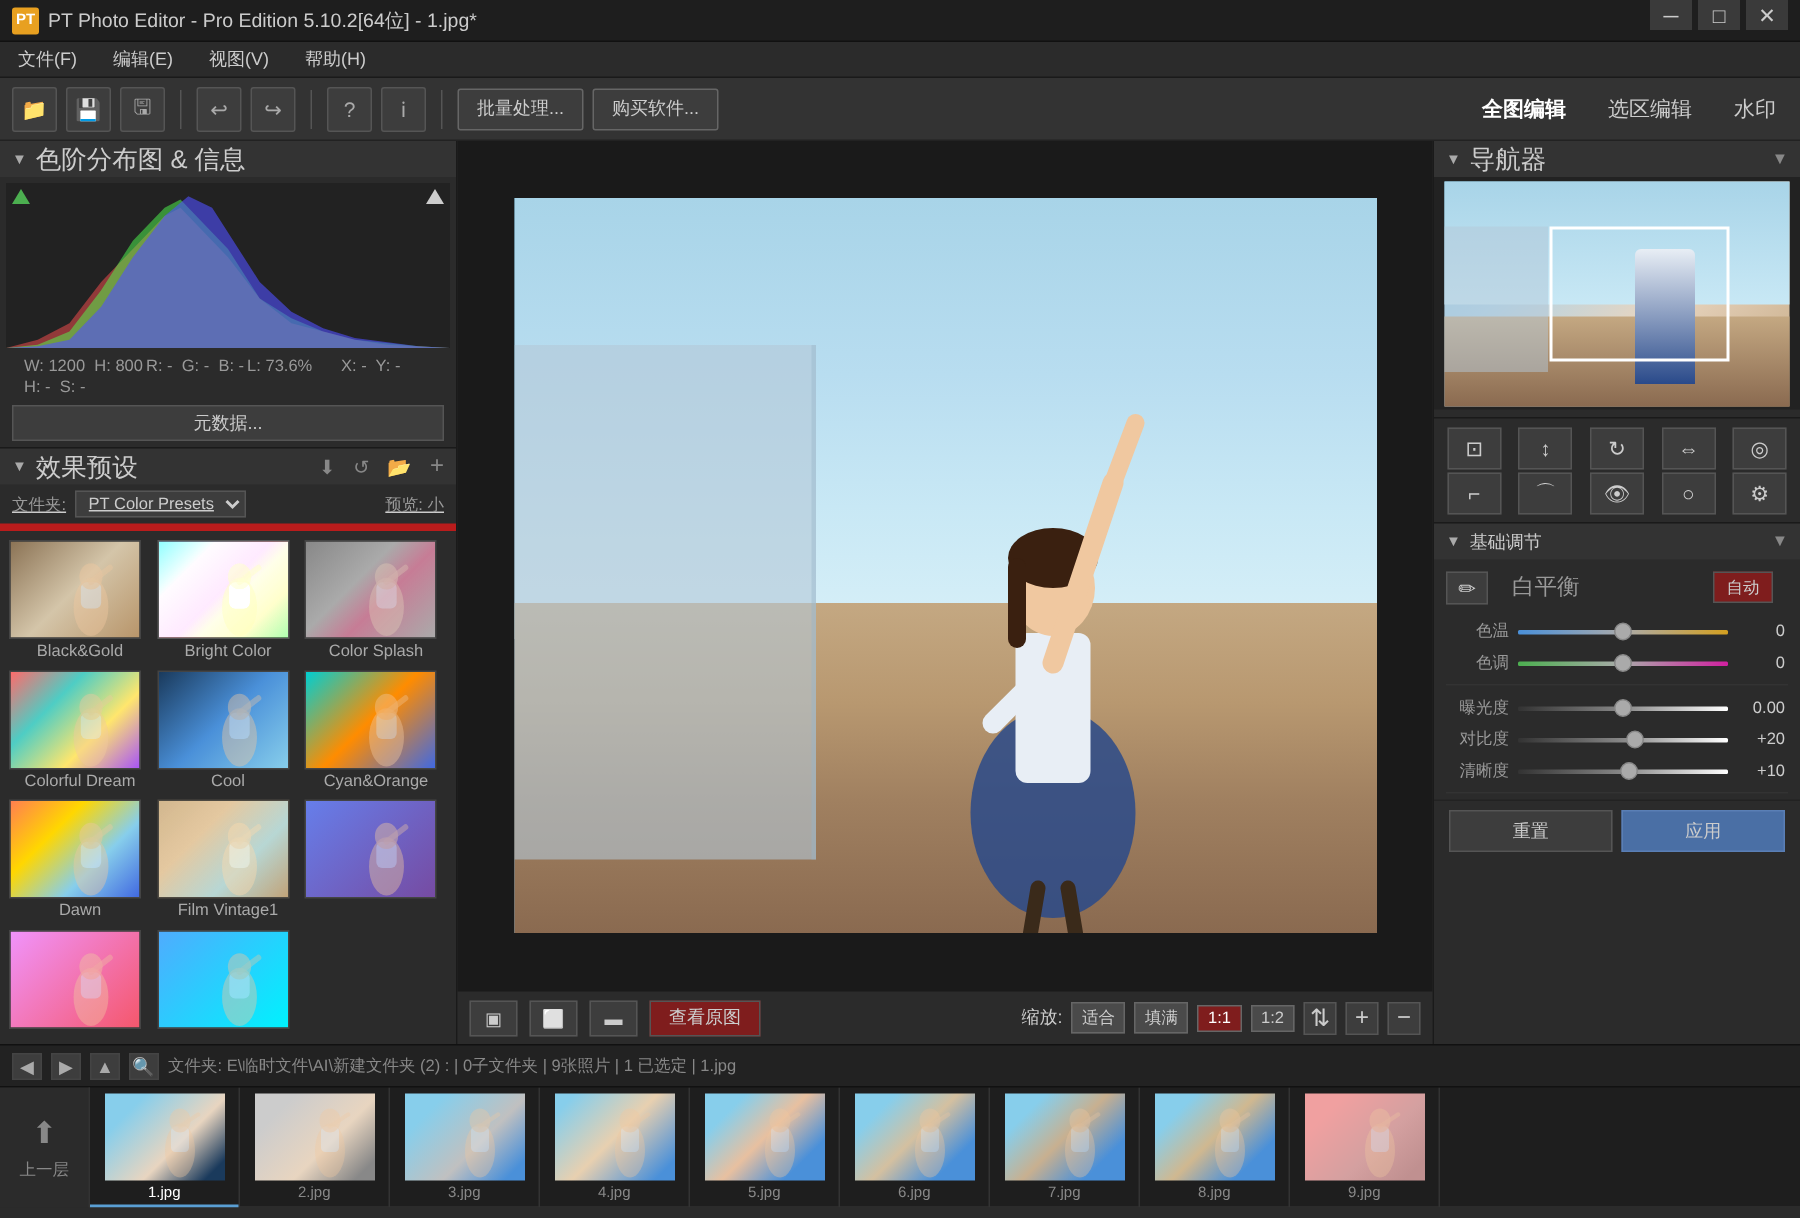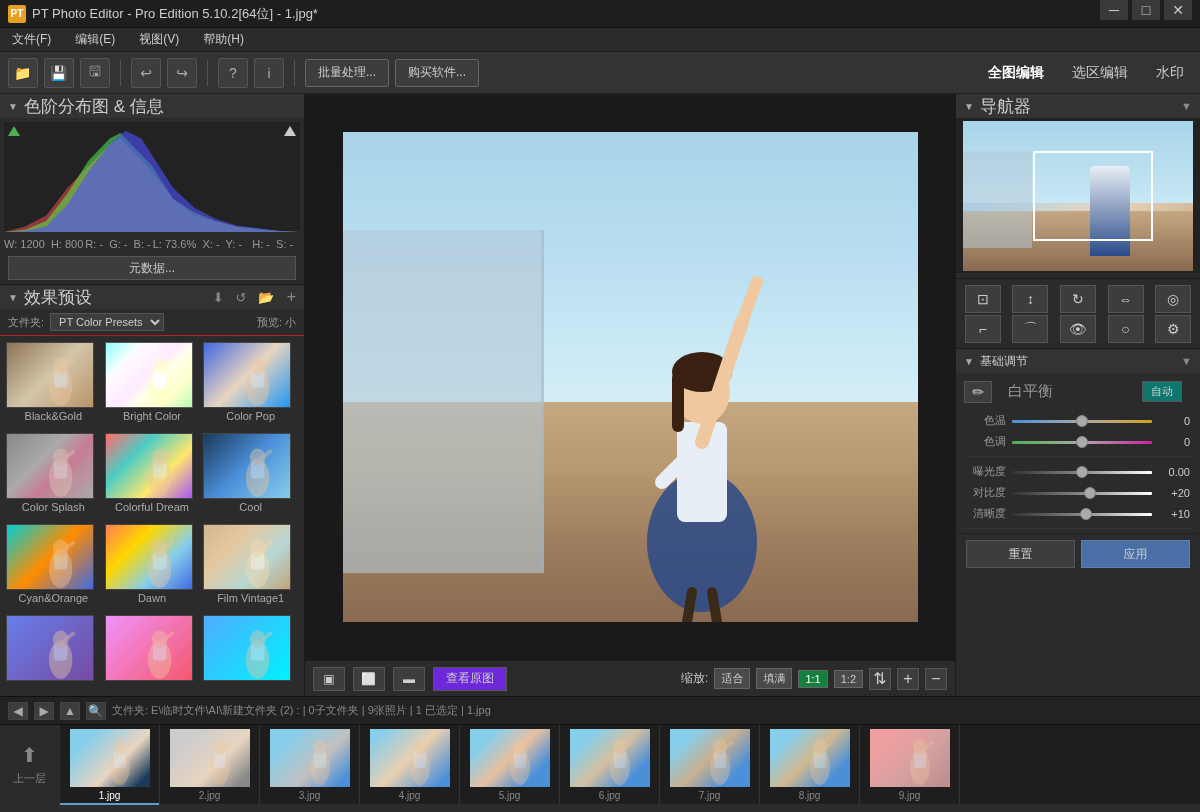--- a/index.html
+++ b/index.html
@@ -32,51 +32,51 @@
 
     
     #left-panel { width: 305px; background: #2b2b2b; border-right: 1px solid #1a1a1a; overflow: hidden; display: flex; flex-direction: column; }
 
     
     #histogram-section { border-bottom: 1px solid #1a1a1a; }
     .section-header { background: #333; height: 24px; display: flex; align-items: center; padding: 0 8px; gap: 6px; cursor: pointer; }
     .section-arrow { color: #aaa; font-size: 10px; }
     .section-title { color: #ccc; font-size: 17px; }
     #histogram-canvas { background: #222; height: 110px; margin: 4px; position: relative; overflow: hidden; }
-    #histogram-info { padding: 2px 4px; font-size: 11px; color: #999; display: grid; grid-template-columns: 1fr 1fr 1fr 1fr 1fr; gap: 2px; }
+    #histogram-info { padding: 2px 16px; font-size: 11px; color: #999; display: grid; grid-template-columns: 1fr 1fr 1fr 1fr; gap: 2px; }
     #histogram-info span { white-space: nowrap; }
     #metadata-btn { margin: 4px 8px; width: calc(100% - 16px); height: 24px; background: #3d3d3d; border: 1px solid #555; color: #ccc; cursor: pointer; font-size: 12px; }
 
     
     #presets-section { flex: 1; overflow: hidden; display: flex; flex-direction: column; }
     #presets-header { background: #333; height: 24px; display: flex; align-items: center; padding: 0 8px; gap: 6px; }
-    #presets-toolbar { display: flex; align-items: center; padding: 4px 8px; gap: 6px; border-bottom: 1px solid #b91c1c; }
+    #presets-toolbar { display: flex; align-items: center; padding: 4px 8px; gap: 6px; border-bottom: 5px solid #b91c1c; text-decoration: underline; }
     .preset-folder-label { color: #999; font-size: 11px; }
     .preset-folder-select { background: #3d3d3d; border: 1px solid #555; color: #ccc; font-size: 11px; padding: 1px 4px; cursor: pointer; }
     .preset-preview-label { color: #999; font-size: 11px; margin-left: auto; }
     #presets-grid { display: grid; grid-template-columns: repeat(3, 1fr); gap: 4px; padding: 6px; overflow-y: auto; flex: 1; }
     .preset-item { cursor: pointer; text-align: center; }
     .preset-thumb { width: 88px; height: 66px; background: #333; border: 1px solid #444; overflow: hidden; position: relative; }
     .preset-label { font-size: 11px; color: #aaa; margin-top: 2px; overflow: hidden; text-overflow: ellipsis; white-space: nowrap; }
 
     
     #center-area { flex: 1; display: flex; flex-direction: column; background: #1a1a1a; position: relative; }
     #image-container { flex: 1; display: flex; align-items: center; justify-content: center; overflow: hidden; position: relative; }
     
     
     #image-display { width: 575px; height: 490px; background: linear-gradient(135deg, #87CEEB 0%, #b0d4e8 30%, #e8d5c0 60%, #c4a882 100%); position: relative; overflow: hidden; }
 
     
     #image-controls { height: 36px; background: #2b2b2b; border-top: 1px solid #1a1a1a; display: flex; align-items: center; padding: 0 8px; gap: 8px; }
     .view-btn { width: 32px; height: 24px; background: #3d3d3d; border: 1px solid #555; color: #ccc; cursor: pointer; display: flex; align-items: center; justify-content: center; }
-    #view-original-btn { background: #6d28d9; border: 1px solid #555; color: #ccc; height: 24px; padding: 0 12px; cursor: pointer; font-size: 12px; }
+    #view-original-btn { background: #7f1d1d; border: 1px solid #555; color: #ccc; height: 24px; padding: 0 12px; cursor: pointer; font-size: 12px; }
     #zoom-controls { margin-left: auto; display: flex; align-items: center; gap: 6px; color: #ccc; font-size: 12px; }
     .zoom-btn { width: 22px; height: 22px; background: #3d3d3d; border: 1px solid #555; color: #ccc; cursor: pointer; display: flex; align-items: center; justify-content: center; font-size: 16px; }
     .zoom-preset { padding: 2px 6px; background: #4a4a4a; border: 1px solid #666; color: #ccc; cursor: pointer; font-size: 11px; }
-    .zoom-preset.active { background: #15803d; color: white; }
+    .zoom-preset.active { background: #7f1d1d; color: white; }
 
     
     #right-panel { width: 245px; background: #2b2b2b; border-left: 1px solid #1a1a1a; display: flex; flex-direction: column; }
     #navigator-section { height: 185px; border-bottom: 1px solid #1a1a1a; }
     #navigator-header { background: #333; height: 24px; display: flex; align-items: center; padding: 0 8px; justify-content: space-between; }
     #navigator-preview { background: #222; height: 155px; display: flex; align-items: center; justify-content: center; overflow: hidden; position: relative; }
     #nav-preview-img { width: 230px; height: 150px; background: linear-gradient(135deg, #87CEEB 0%, #b0d4e8 30%, #e8d5c0 60%, #c4a882 100%); position: relative; }
     #nav-selection-box { position: absolute; border: 2px solid white; width: 120px; height: 90px; top: 30px; left: 70px; }
 
     
@@ -90,21 +90,21 @@
     #adj-title { color: #ccc; font-size: 12px; }
     .adj-row { padding: 3px 10px; display: flex; align-items: center; gap: 6px; }
     .adj-label { color: #999; font-size: 11px; width: 40px; text-align: right; }
     .adj-slider-container { flex: 1; position: relative; height: 12px; }
     .adj-slider-track { position: absolute; top: 5px; left: 0; right: 0; height: 2px; border-radius: 1px; }
     .adj-slider-thumb { position: absolute; top: 0; width: 12px; height: 12px; border-radius: 50%; background: #aaa; border: 1px solid #888; transform: translateX(-50%); cursor: pointer; }
     .adj-value { color: #ccc; font-size: 11px; width: 32px; text-align: right; }
     
     #wb-row { padding: 4px 10px; display: flex; align-items: center; justify-content: space-between; }
     .wb-label { color: #999; font-size: 15px; }
-    .wb-auto-btn { background: #0f766e; border: 1px solid #555; color: #ccc; font-size: 11px; padding: 2px 8px; cursor: pointer; }
+    .wb-auto-btn { background: #7f1d1d; border: 1px solid #555; color: #ccc; font-size: 11px; padding: 2px 8px; cursor: pointer; }
     
     #adj-bottom { padding: 6px 10px; display: flex; gap: 6px; border-top: 1px solid #222; margin-top: 4px; }
     .adj-bottom-btn { flex: 1; height: 28px; background: #3d3d3d; border: 1px solid #555; color: #ccc; cursor: pointer; font-size: 12px; }
     .adj-apply-btn { background: #4a6fa5; border-color: #5a7fb5; }
 
     
     #statusbar { height: 28px; background: #222; border-top: 1px solid #111; display: flex; align-items: center; padding: 0 8px; gap: 6px; font-size: 11px; color: #888; }
     .status-nav-btn { width: 20px; height: 18px; background: #3d3d3d; border: 1px solid #444; color: #aaa; cursor: pointer; display: flex; align-items: center; justify-content: center; font-size: 12px; }
 
     
@@ -260,32 +260,20 @@
         <rect x="0" y="0" width="88" height="66" fill="none"></rect>
         <ellipse cx="55" cy="45" rx="12" ry="20" fill="rgba(240,200,160,0.7)"></ellipse>
         <rect x="48" y="28" width="14" height="18" rx="4" fill="rgba(220,230,240,0.8)"></rect>
         <ellipse cx="55" cy="24" rx="8" ry="9" fill="rgba(240,200,160,0.7)"></ellipse>
         <path d="M55 28 L68 18" stroke="rgba(240,200,160,0.6)" stroke-width="4" stroke-linecap="round"></path>
       </svg>
     </div>
     <div class="preset-label">Bright Color</div>
   </div>
           <div class="preset-item">
-    <div class="preset-thumb preset-bg-colorpop">
-      <svg viewBox="0 0 88 66" style="position:absolute;top:0;left:0;width:100%;height:100%;opacity:0.6;">
-        <rect x="0" y="0" width="88" height="66" fill="none"></rect>
-        <ellipse cx="55" cy="45" rx="12" ry="20" fill="rgba(240,200,160,0.7)"></ellipse>
-        <rect x="48" y="28" width="14" height="18" rx="4" fill="rgba(220,230,240,0.8)"></rect>
-        <ellipse cx="55" cy="24" rx="8" ry="9" fill="rgba(240,200,160,0.7)"></ellipse>
-        <path d="M55 28 L68 18" stroke="rgba(240,200,160,0.6)" stroke-width="4" stroke-linecap="round"></path>
-      </svg>
-    </div>
-    <div class="preset-label">Color Pop</div>
-  </div>
-          <div class="preset-item">
     <div class="preset-thumb preset-bg-splash">
       <svg viewBox="0 0 88 66" style="position:absolute;top:0;left:0;width:100%;height:100%;opacity:0.6;">
         <rect x="0" y="0" width="88" height="66" fill="none"></rect>
         <ellipse cx="55" cy="45" rx="12" ry="20" fill="rgba(240,200,160,0.7)"></ellipse>
         <rect x="48" y="28" width="14" height="18" rx="4" fill="rgba(220,230,240,0.8)"></rect>
         <ellipse cx="55" cy="24" rx="8" ry="9" fill="rgba(240,200,160,0.7)"></ellipse>
         <path d="M55 28 L68 18" stroke="rgba(240,200,160,0.6)" stroke-width="4" stroke-linecap="round"></path>
       </svg>
     </div>
     <div class="preset-label">Color Splash</div>

